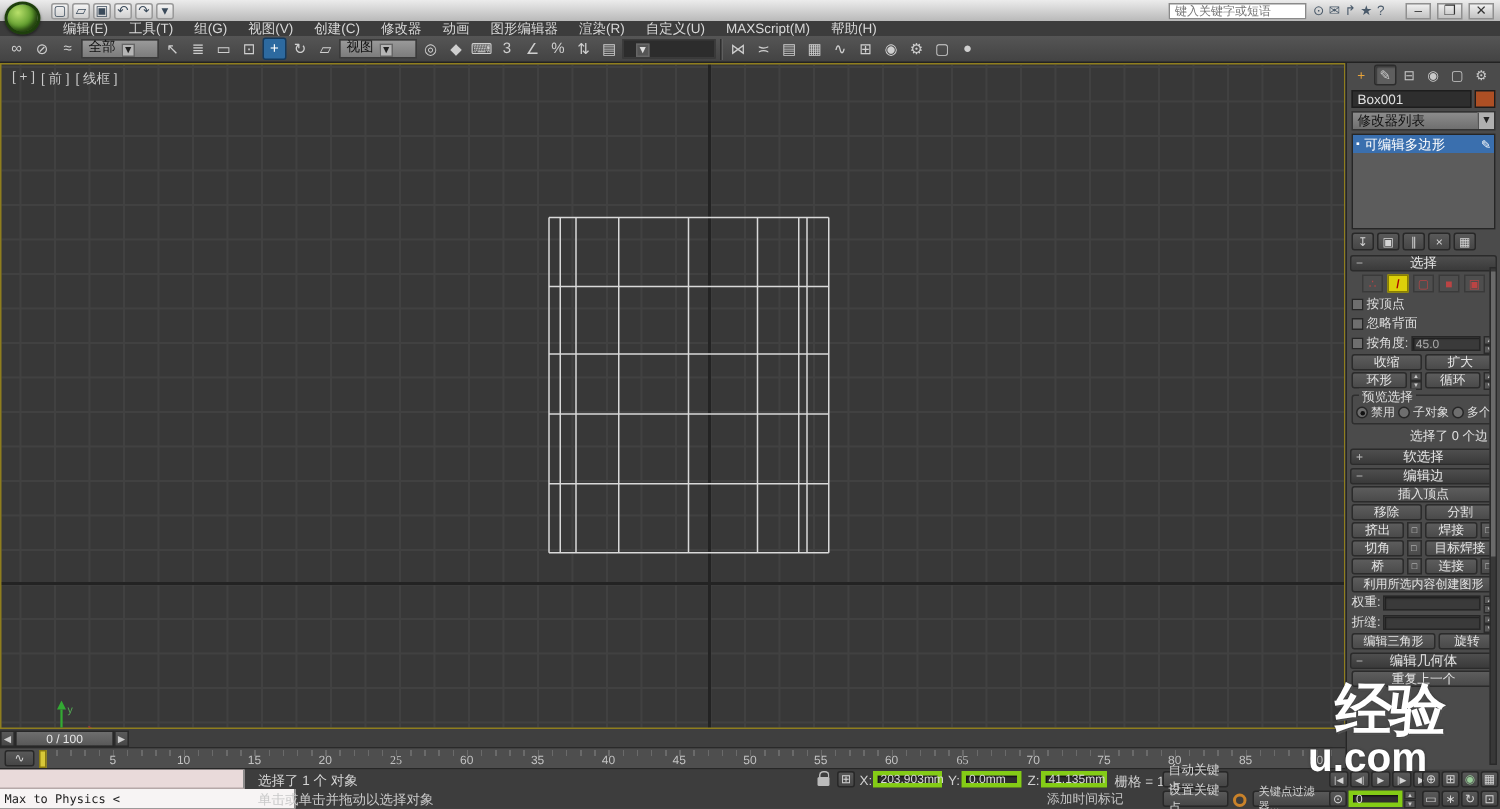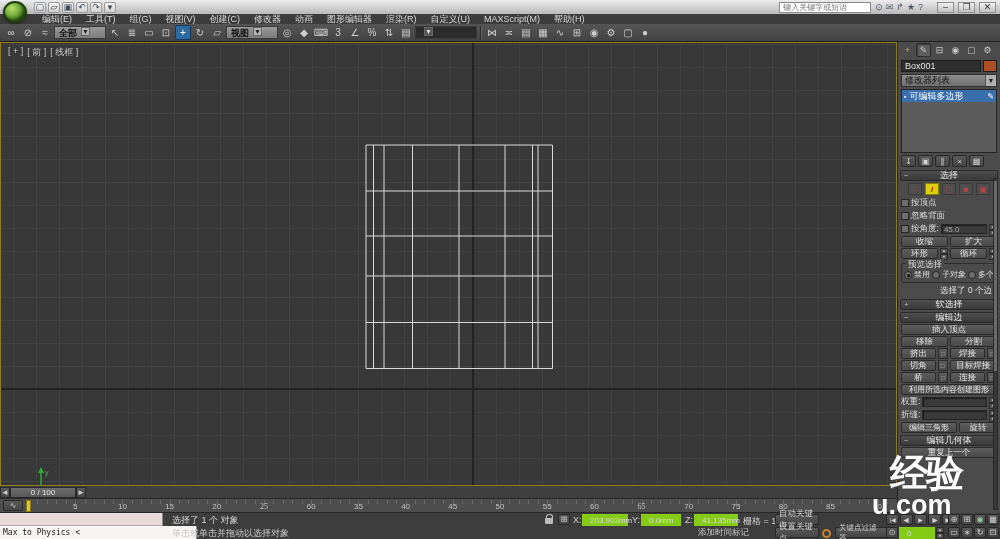--- a/index.html
+++ b/index.html
@@ -28,21 +28,21 @@
   
   #toolbar{position:absolute;left:0;top:24px;width:1000px;height:18px;
     background:linear-gradient(#555,#434343);border-bottom:1px solid #222;
     display:flex;align-items:center;gap:1px;padding:0 3px;z-index:20;}
   .tgroup{display:flex;align-items:center;gap:1px;}
   .tbtn{width:16px;height:15px;display:flex;align-items:center;justify-content:center;
     color:#cfcfcf;font-size:10px;border:1px solid transparent;border-radius:2px;}
   .tbtn.active{background:#2d6aa0;border-color:#14395c;color:#fff;}
   .tsep{width:1px;height:14px;background:#2e2e2e;margin:0 2px;box-shadow:1px 0 0 #5e5e5e;}
   .tdrop{height:13px;background:linear-gradient(#9a9a9a,#7c7c7c);border:1px solid #3a3a3a;
-    color:#111;font-size:9px;display:flex;align-items:flex-start;padding:0 2px 0 4px;gap:4px;font-weight:bold;}
+    color:#111;font-size:9px;display:flex;align-items:flex-end;padding:0 2px 0 4px;gap:4px;}
   .tdrop .dar{font-size:7px;color:#222;background:#b5b5b5;border:1px solid #666;width:9px;
     height:9px;display:flex;align-items:center;justify-content:center;}
   .tdrop.dark{background:#2c2c2c;color:#ddd;width:62px;}
   .tdrop.dark .dar{background:#555;color:#ddd;}
   
   #viewport{position:absolute;left:0;top:42px;width:897px;height:444px;
     background-color:#383838;
     background-image:linear-gradient(#414141 1px,transparent 1px),
       linear-gradient(90deg,#414141 1px,transparent 1px);
     background-size:23px 23px;background-position:12px 1px;
@@ -73,21 +73,21 @@
   
   #statusbar{position:absolute;left:0;top:513px;width:1000px;height:26px;background:#3d3d3d;}
   #listener-top{position:absolute;left:0;top:0;width:163px;height:13px;background:#e9dada;
     border-right:1px solid #8a8a8a;border-bottom:1px solid #b5a8a8;}
   #listener-bot{position:absolute;left:0;top:13px;width:197px;height:13px;background:#f7f4f4;
     color:#222;font-family:"DejaVu Sans Mono",monospace;font-size:8px;line-height:13px;
     padding-left:3px;border-right:1px solid #8a8a8a;}
   #status-text{position:absolute;left:172px;top:1px;font-size:9px;color:#d5d5d5;}
   #prompt-text{position:absolute;left:172px;top:14px;font-size:9px;color:#cicic1;color:#c9c9c9;}
   .coordlab{position:absolute;top:2px;font-size:9px;color:#cfcfcf;}
-  .coordfield{position:absolute;top:1px;height:11px;background:#2e2e2e;border:6px solid #84cc16;
+  .coordfield{position:absolute;top:1px;height:11px;background:#2e2e2e;border:3px solid #84cc16;
     box-shadow:inset 1px 1px 1px rgba(0,0,0,.6);color:#d8d8d8;font-size:8px;
     display:flex;align-items:center;padding:0 2px;}
   .sbtn{display:flex;align-items:center;justify-content:center;
     background:linear-gradient(#595959,#464646);border:1px solid #282828;border-radius:2px;
     color:#d5d5d5;font-size:8px;}
   .keybtn{position:absolute;height:11px;font-size:8.5px;padding:0 3px;}
   #selobj-drop{position:absolute;left:822px;top:1px;width:62px;height:11px;background:#2c2c2c;
     border:1px solid #c4b5fd;color:#d8d8d8;font-size:8px;display:flex;align-items:center;
     justify-content:space-between;padding:0 2px;margin-top:40px;}
   #frame-field{position:absolute;left:899px;top:14px;width:36px;height:11px;}

